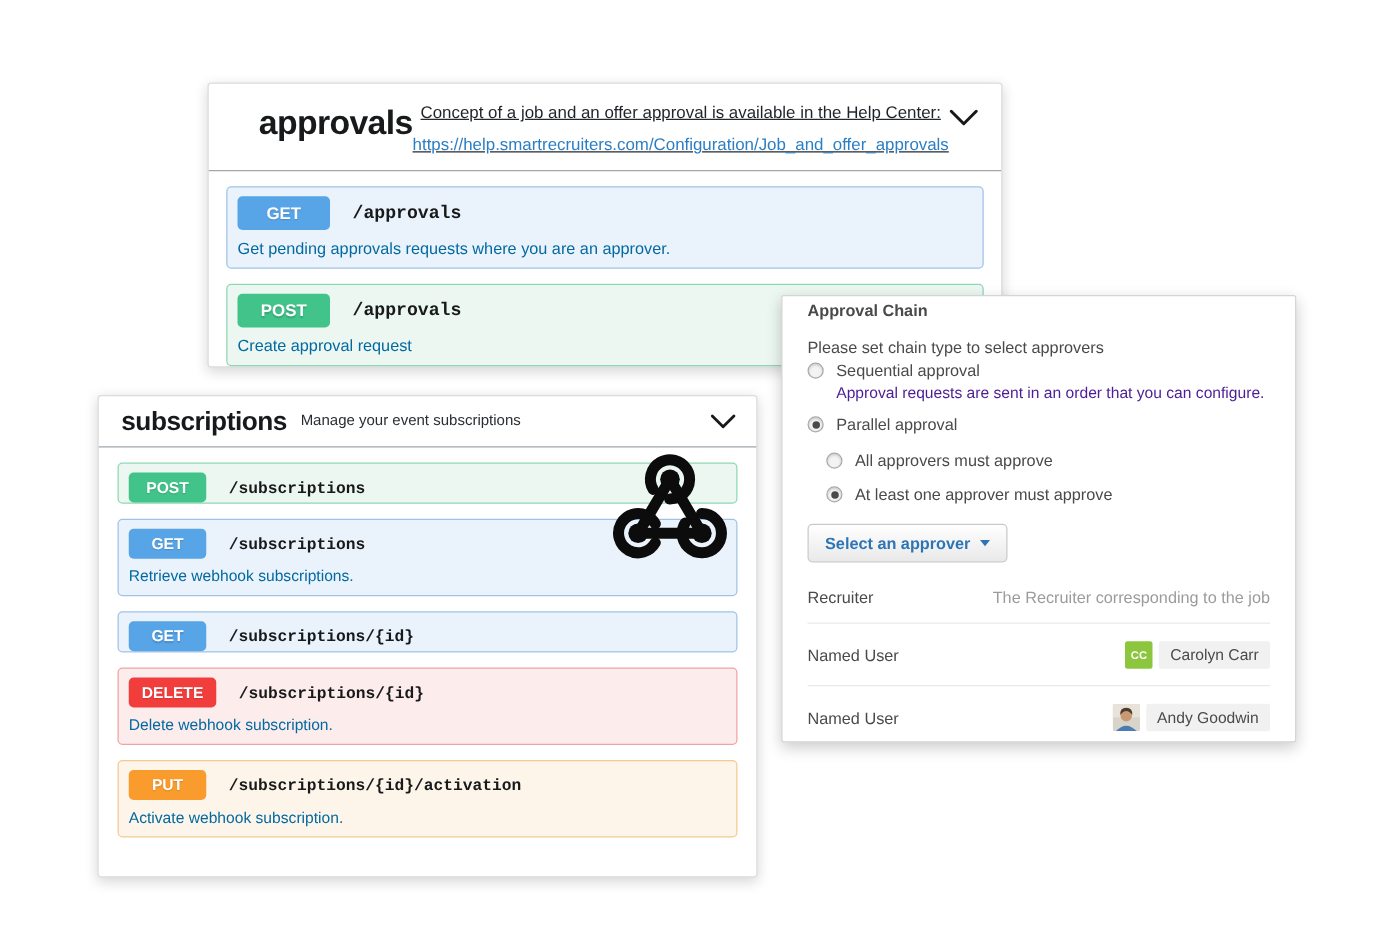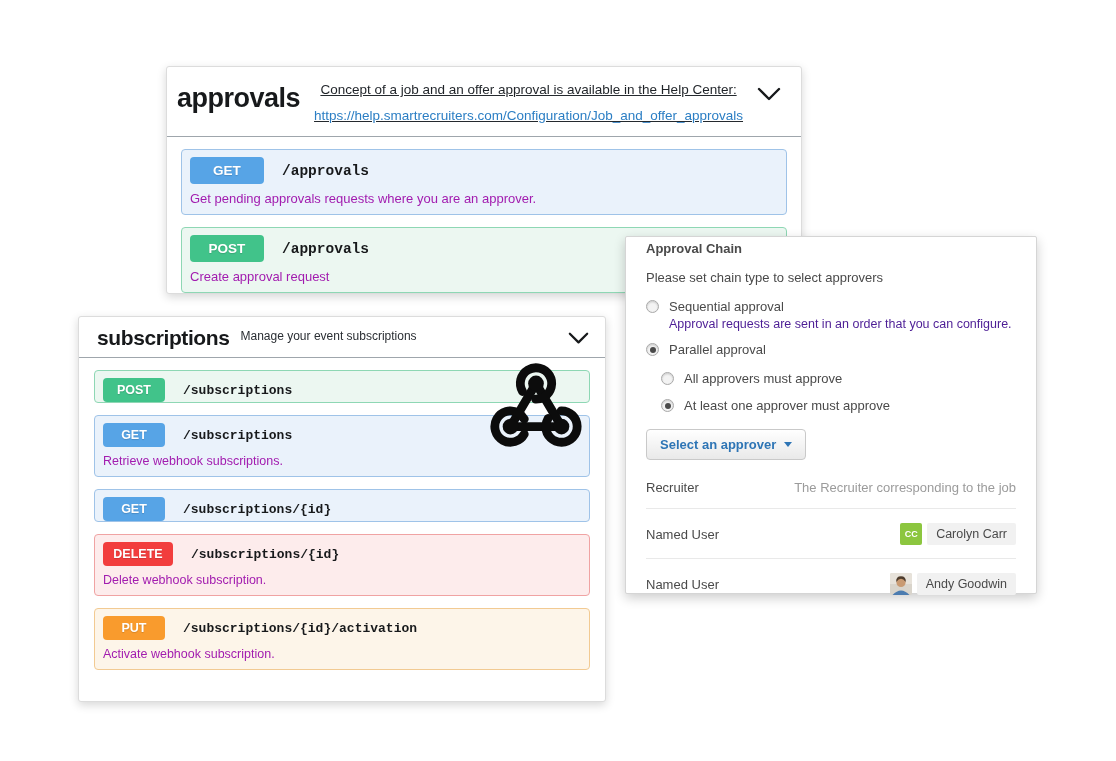--- a/index.html
+++ b/index.html
@@ -6,42 +6,42 @@
   .stage{position:relative;width:1116px;height:761px;background:#ffffff;overflow:hidden;
          font-family:"Liberation Sans",sans-serif;color:#24292e;}
 
   
   .panel{position:absolute;background:#fff;border:1px solid #dcdcdc;border-radius:3px;
          box-shadow:0 3px 10px rgba(0,0,0,0.16);}
   .panel-hr{border:none;border-top:1px solid #9fa6ac;margin:0;}
 
   
   .approvals{left:166px;top:66px;width:634px;height:226px;z-index:1;}
-  .approvals .hdr{display:flex;align-items:flex-start;padding:12px 20px 0 10px;}
+  .approvals .hdr{display:flex;align-items:flex-start;padding:12px 20px 0 40px;}
   .approvals .hdr h1{margin:4px 0 0;font-size:27px;font-weight:bold;color:#17191b;letter-spacing:-0.5px;}
   .approvals .hdr .help{flex:1;text-align:center;display:flex;flex-direction:column;gap:11px;padding-top:3px;text-decoration:underline;}
   .approvals .hdr .help .line{font-size:13.5px;color:#1f2328;}
   .approvals .hdr .help a{font-size:13.5px;color:#2b7ec4;text-decoration:none;}
   .chev{flex:none;margin-top:8px;cursor:pointer;}
   .approvals .panel-hr{margin-top:13px;}
 
   
   .subs{left:78px;top:316px;width:526px;height:384px;z-index:2;}
   .subs .hdr{display:flex;align-items:flex-start;padding:9px 16px 0 18px;}
   .subs .hdr h2{margin:0;font-size:21px;font-weight:bold;color:#17191b;letter-spacing:-0.4px;}
   .subs .hdr .sub{font-size:12px;color:#2a2e33;margin:3px 0 0 11px;}
   .subs .hdr .chev{margin-left:auto;margin-top:5px;}
   .subs .panel-hr{margin-top:7px;}
 
   
   .op{border:1px solid;border-radius:4px;cursor:pointer;}
   .approvals .op{margin:12px 14px 0;}
   .subs .op{margin:12px 15px 0;}
   .op-head{display:flex;align-items:center;gap:18px;padding:7px 8px 0 8px;}
-  .op-desc{padding:7px 8px 8px;font-size:12.5px;color:#a21caf;}
+  .op-desc{padding:7px 8px 8px;font-size:12.5px;color:#0369a1;}
   .approvals .op-desc{font-size:13px;}
   .method{display:inline-block;text-align:center;color:#fff;font-weight:bold;border-radius:4px;
           font-size:12.5px;padding:5px 0;min-width:62px;text-shadow:0 1px 1px rgba(0,0,0,0.15);}
   .approvals .method{min-width:74px;font-size:13.5px;padding:6px 0;}
   .path{font-family:"Liberation Mono","DejaVu Sans Mono",monospace;font-weight:bold;
         font-size:13px;color:#17191b;}
   .approvals .path{font-size:14.5px;}
   .op-get{background:#eaf2fb;border-color:#9fc3e8;}
   .m-get{background:#57a4e6;}
   .op-post{background:#ecf7f1;border-color:#8ed7b4;}
@@ -53,21 +53,21 @@
 
   
   .webhook{position:absolute;left:486px;top:356px;width:100px;height:98px;z-index:3;}
 
   
   .chain{position:absolute;left:625px;top:236px;width:412px;height:358px;z-index:4;
          background:#fff;border:1px solid #d5d5d5;border-radius:2px;
          box-shadow:0 4px 12px rgba(0,0,0,0.20);padding:2px 20px;box-sizing:border-box;
          font-size:13px;color:#4a4a4a;}
   .chain .title{font-weight:bold;font-size:13px;margin:2px 0 14px;}
-  .chain .subtitle{font-size:13px;margin:0 0 14px;}
+  .chain .subtitle{font-size:13px;margin:0 0 4px;}
   .opt-row{display:flex;align-items:center;gap:10px;cursor:pointer;margin-bottom:3px;}
   .radio{flex:none;width:11px;height:11px;border-radius:50%;border:1px solid #a9a9a9;
          background:#f3f3f3;box-shadow:inset 0 1px 2px rgba(0,0,0,0.18);position:relative;}
   .radio.checked::after{content:'';position:absolute;left:2.5px;top:2.5px;width:6px;height:6px;
          border-radius:50%;background:#4a4a4a;}
   .opt-label{font-size:13px;color:#4a4a4a;}
   .opt-desc{font-size:12.5px;color:#4c1d95;margin:0 0 11px 23px;}
   .sub-opts{margin:14px 0 4px 15px;}
   .sub-opts .opt-row{margin-bottom:12px;}
   .select-btn{display:inline-flex;align-items:center;gap:8px;margin:4px 0 6px;

